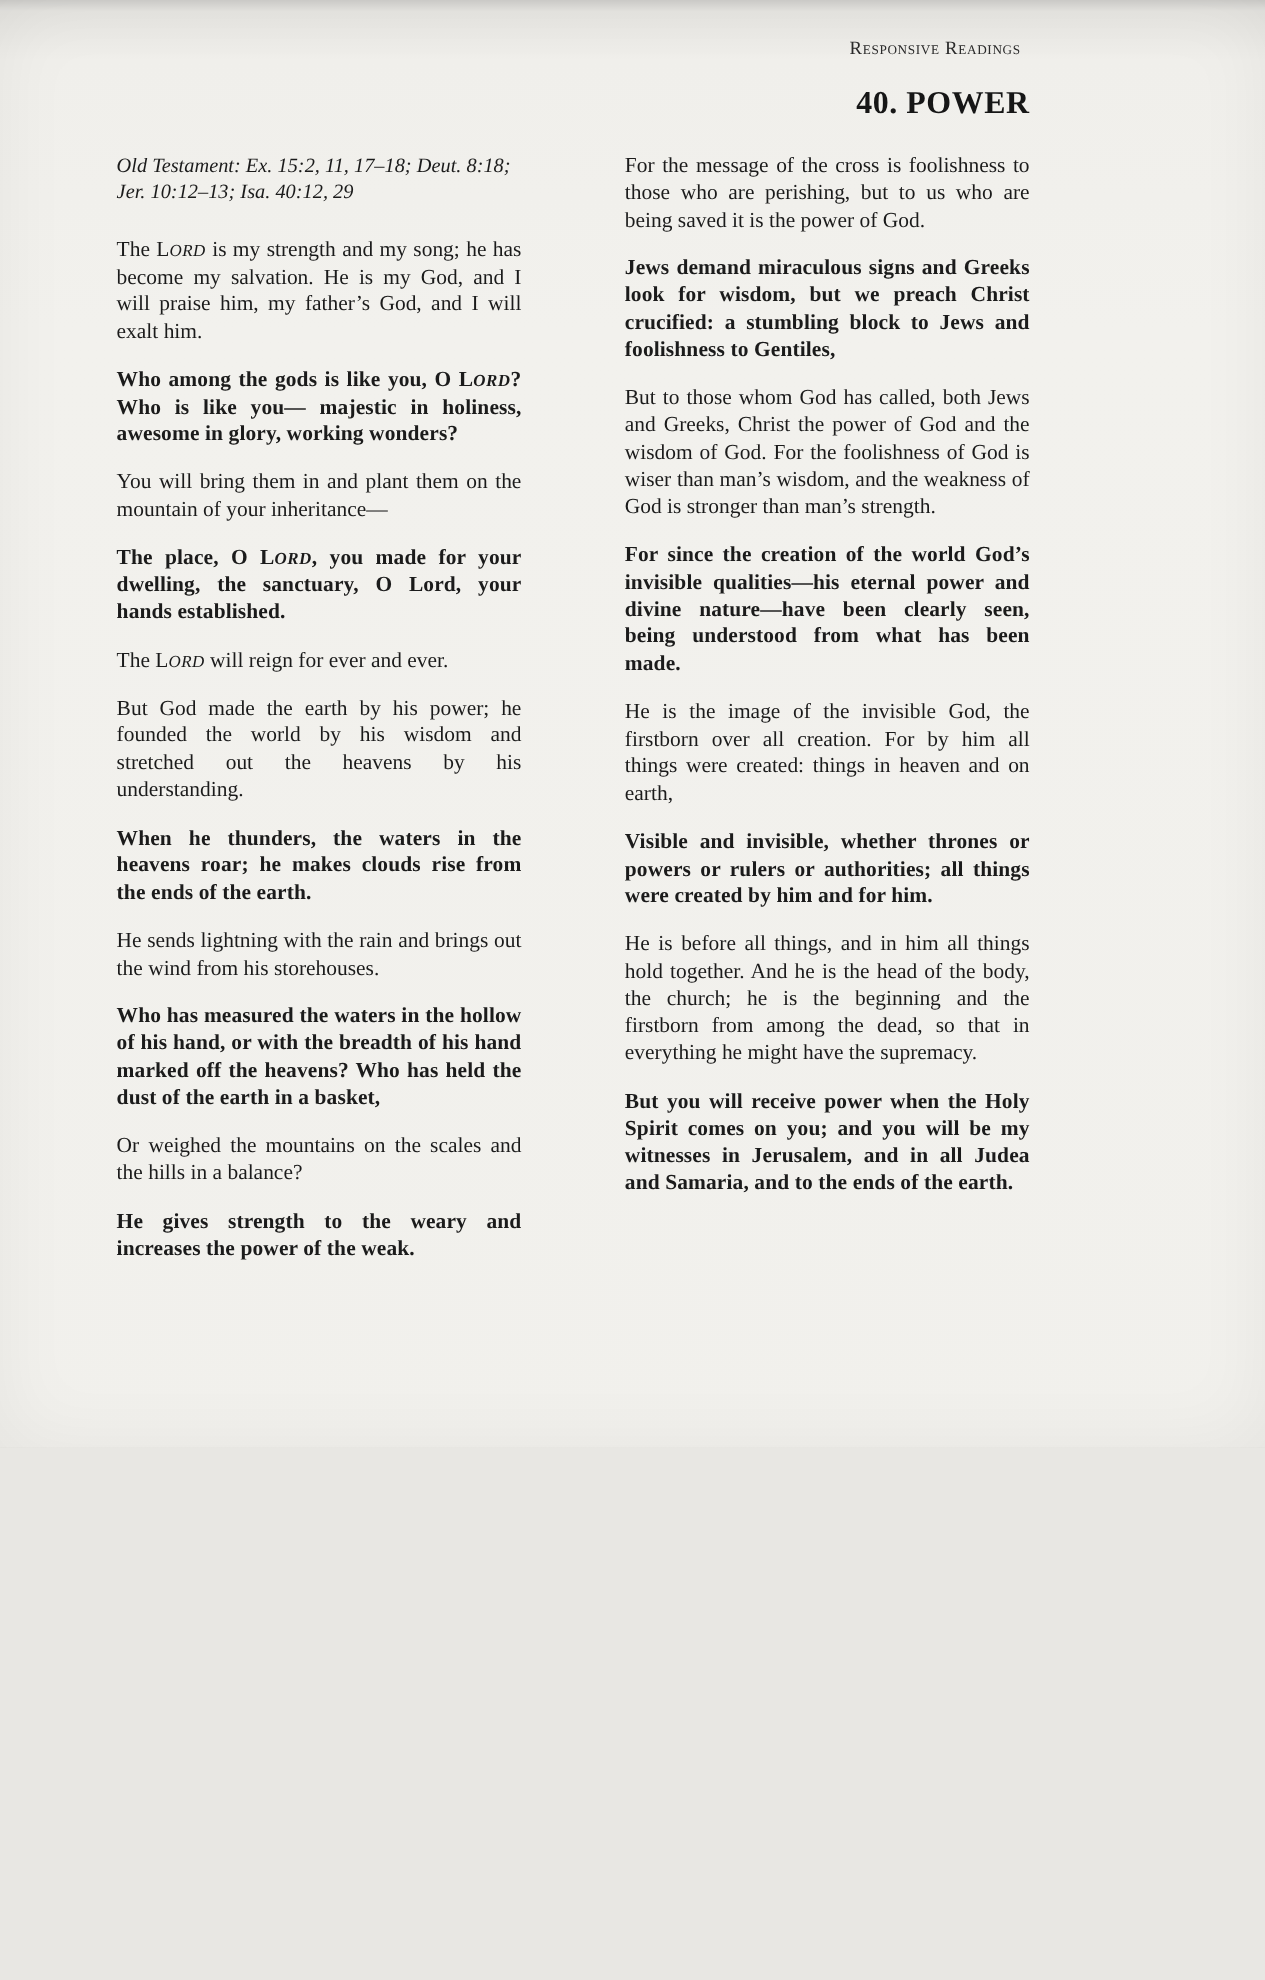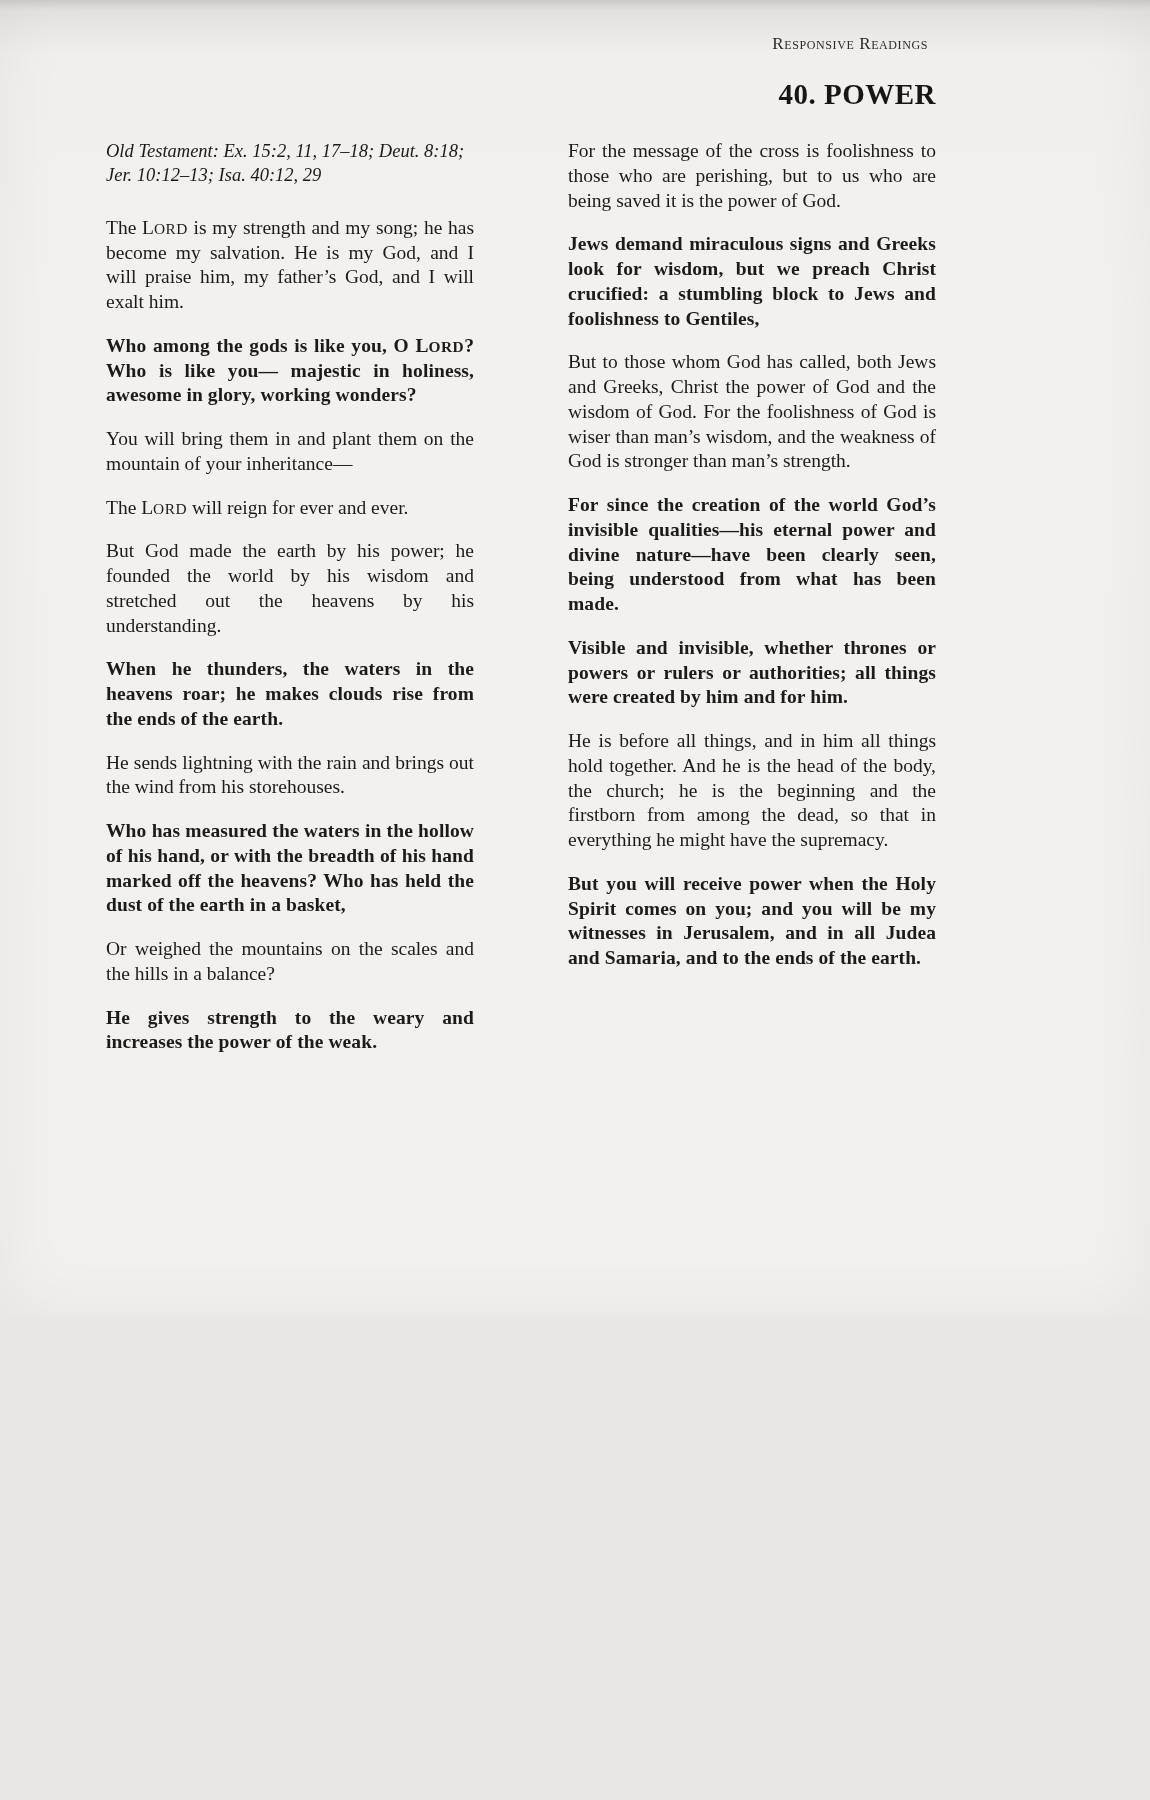--- a/index.html
+++ b/index.html
@@ -70,56 +70,59 @@
     text-align: justify;
     margin: 0 0 19px 0;
   }
   .para.bold {
     font-weight: bold;
     letter-spacing: 0.1px;
   }
   .sc {
     font-size: 0.79em;
     letter-spacing: 0.03em;
+    font-style: italic;
   }
 </style>
 </head>
 <body>
 
 <div class="scan-page">
   <div class="content">
 
     <div class="running-head">Responsive Readings</div>
 
     <h1 class="page-title">40. POWER</h1>
 
     <div class="cols">
 
       <div class="col">
         <p class="ref">Old Testament: Ex. 15:2, 11, 17–18; Deut. 8:18; Jer. 10:12–13; Isa. 40:12, 29</p>
         <div>
             <p class="para">The L<span class="sc">ORD</span> is my strength and my song; he has become my salvation. He is my God, and I will praise him, my father’s God, and I will exalt him.</p>
             <p class="para bold">Who among the gods is like you, O L<span class="sc">ORD</span>? Who is like you— majestic in holiness, awesome in glory, working wonders?</p>
             <p class="para">You will bring them in and plant them on the mountain of your inheritance—</p>
+            <p class="para bold">The place, O L<span class="sc">ORD</span>, you made for your dwelling, the sanctuary, O Lord, your hands established.</p>
             <p class="para">The L<span class="sc">ORD</span> will reign for ever and ever.</p>
             <p class="para">But God made the earth by his power; he founded the world by his wisdom and stretched out the heavens by his understanding.</p>
             <p class="para bold">When he thunders, the waters in the heavens roar; he makes clouds rise from the ends of the earth.</p>
             <p class="para">He sends lightning with the rain and brings out the wind from his storehouses.</p>
             <p class="para bold">Who has measured the waters in the hollow of his hand, or with the breadth of his hand marked off the heavens? Who has held the dust of the earth in a basket,</p>
             <p class="para">Or weighed the mountains on the scales and the hills in a balance?</p>
             <p class="para bold">He gives strength to the weary and increases the power of the weak.</p>
           </div>
       </div>
 
       <div class="col">
         <div>
             <p class="para">For the message of the cross is foolishness to those who are perishing, but to us who are being saved it is the power of God.</p>
             <p class="para bold">Jews demand miraculous signs and Greeks look for wisdom, but we preach Christ crucified: a stumbling block to Jews and foolishness to Gentiles,</p>
             <p class="para">But to those whom God has called, both Jews and Greeks, Christ the power of God and the wisdom of God. For the foolishness of God is wiser than man’s wisdom, and the weakness of God is stronger than man’s strength.</p>
             <p class="para bold">For since the creation of the world God’s invisible qualities—his eternal power and divine nature—have been clearly seen, being understood from what has been made.</p>
+            <p class="para">He is the image of the invisible God, the firstborn over all creation. For by him all things were created: things in heaven and on earth,</p>
             <p class="para bold">Visible and invisible, whether thrones or powers or rulers or authorities; all things were created by him and for him.</p>
             <p class="para">He is before all things, and in him all things hold together. And he is the head of the body, the church; he is the beginning and the firstborn from among the dead, so that in everything he might have the supremacy.</p>
             <p class="para bold">But you will receive power when the Holy Spirit comes on you; and you will be my witnesses in Jerusalem, and in all Judea and Samaria, and to the ends of the earth.</p>
           </div>
       </div>
 
     </div>
   </div>
 </div>
 

